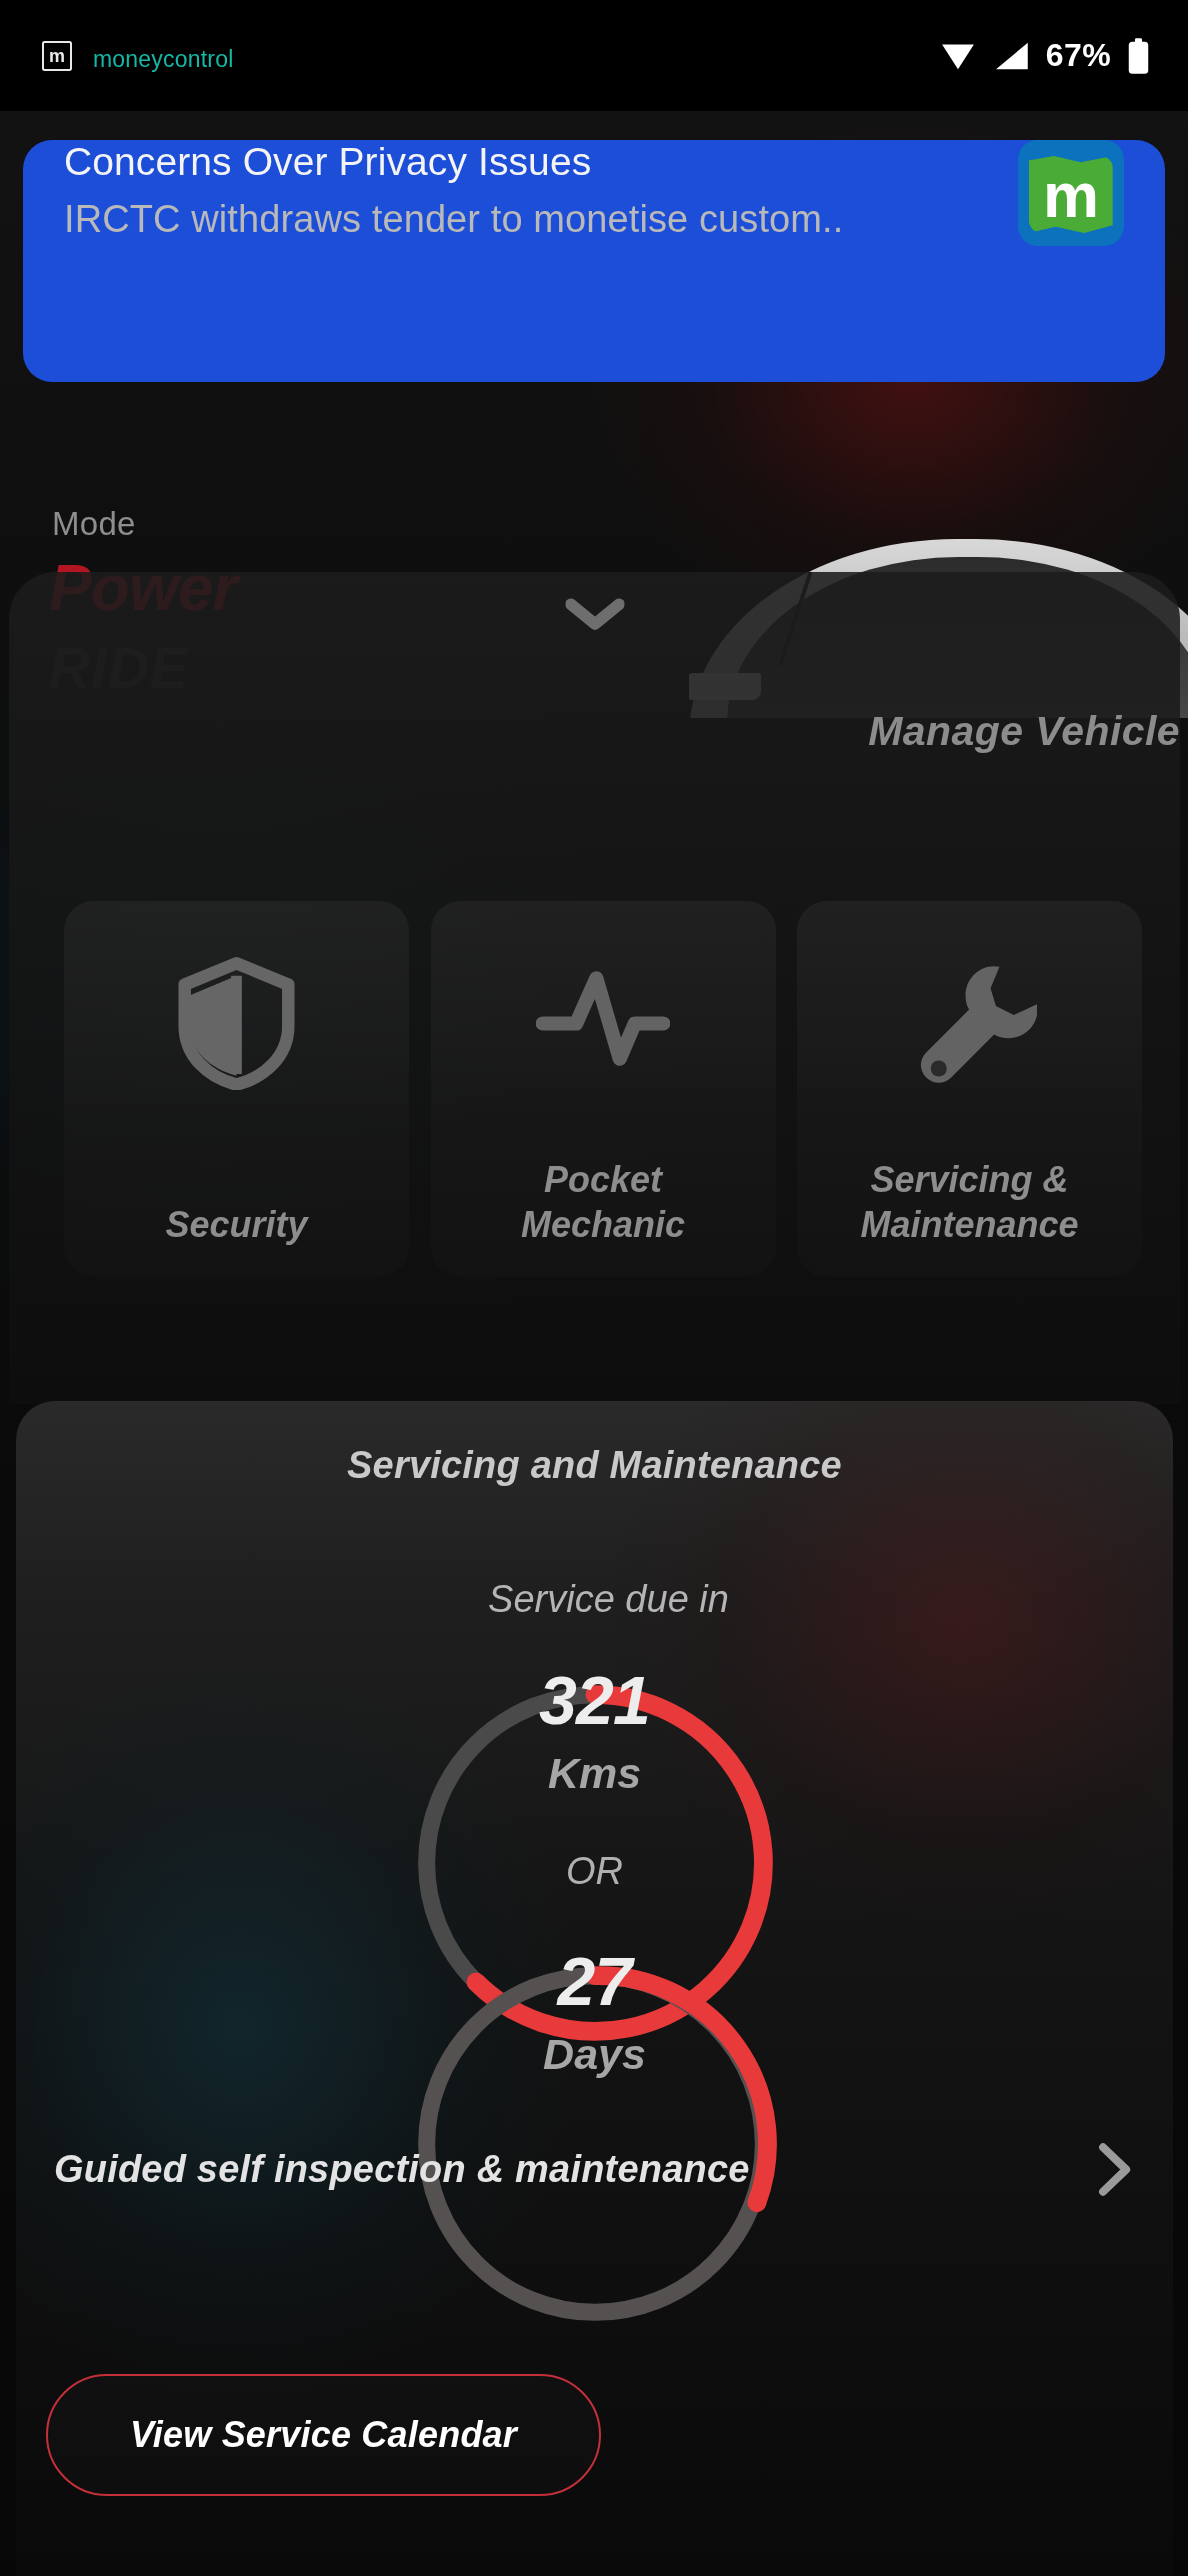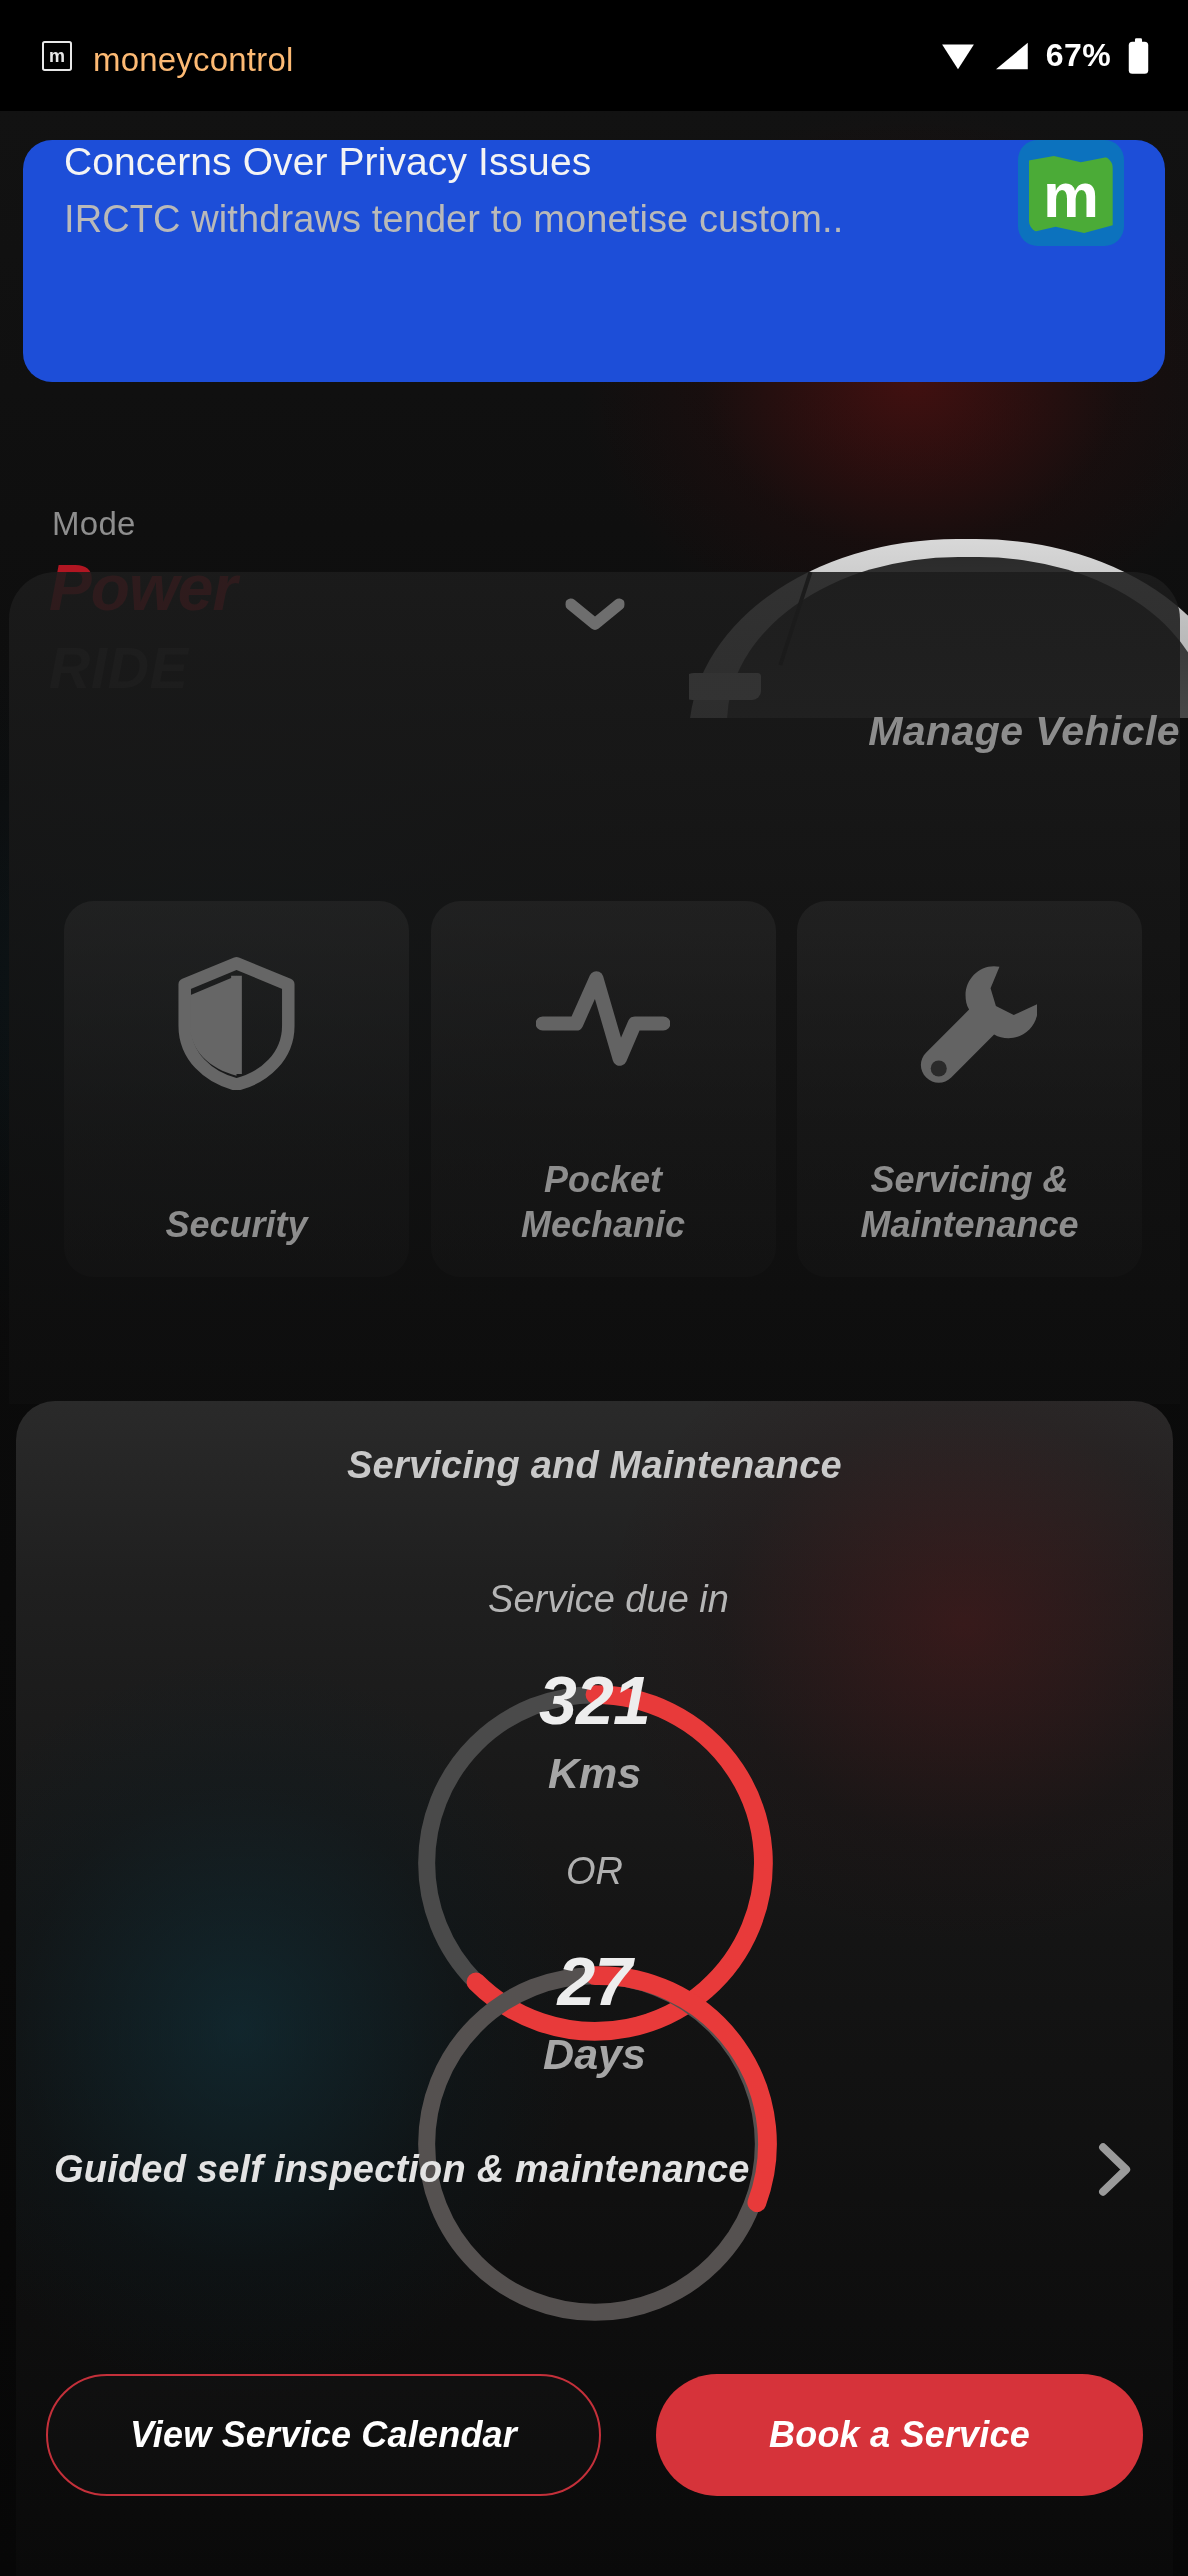--- a/index.html
+++ b/index.html
@@ -33,21 +33,21 @@
   }
   .sb-appicon .frame {
     width: 30px; height: 30px;
     border: 2.7px solid #e8e8e8;
     border-radius: 2.7px;
     display: flex; align-items: center; justify-content: center;
     font-size: 18px; font-weight: bold; color: #e8e8e8;
     line-height: 1;
   }
   .sb-appname {
-    color: #fdba74; font-size: 33px; letter-spacing: 0.2px; margin-top: 8px;
+    color: #14b8a6; font-size: 23px; letter-spacing: 0.2px; margin-top: 8px;
   }
   .sb-right {
     margin-left: auto;
     display: flex; align-items: center; gap: 16px;
   }
   .icon-wifi { width: 36px; height: 30px; display:block; }
   .icon-signal { width: 38px; height: 30px; display:block; }
   .sb-batt-pct { color: #fff; font-size: 32px; font-weight: 600; letter-spacing: 0.4px; }
   .icon-battery { width: 23px; height: 36px; display:block; }
 
@@ -381,21 +381,20 @@
       <div class="guided-text">Guided self inspection &amp; maintenance</div>
       <div class="guided-chev">
         <svg width="39" height="55" viewBox="0 0 44 62">
           <path d="M8 6 L34 31 L8 56" fill="none" stroke="#9a9a9a" stroke-width="9" stroke-linecap="round" stroke-linejoin="round"></path>
         </svg>
       </div>
     </div>
 
     <div class="cta-row">
       <div class="btn btn-outline">View Service Calendar</div>
-      <div class="btn btn-solid">Book a Service</div>
     </div>
 
   </div>
 
   <div class="notif">
     <div class="notif-text">
       <div class="notif-title">Concerns Over Privacy Issues</div>
       <div class="notif-body">IRCTC withdraws tender to monetise custom..</div>
     </div>
     <div class="notif-logo">

